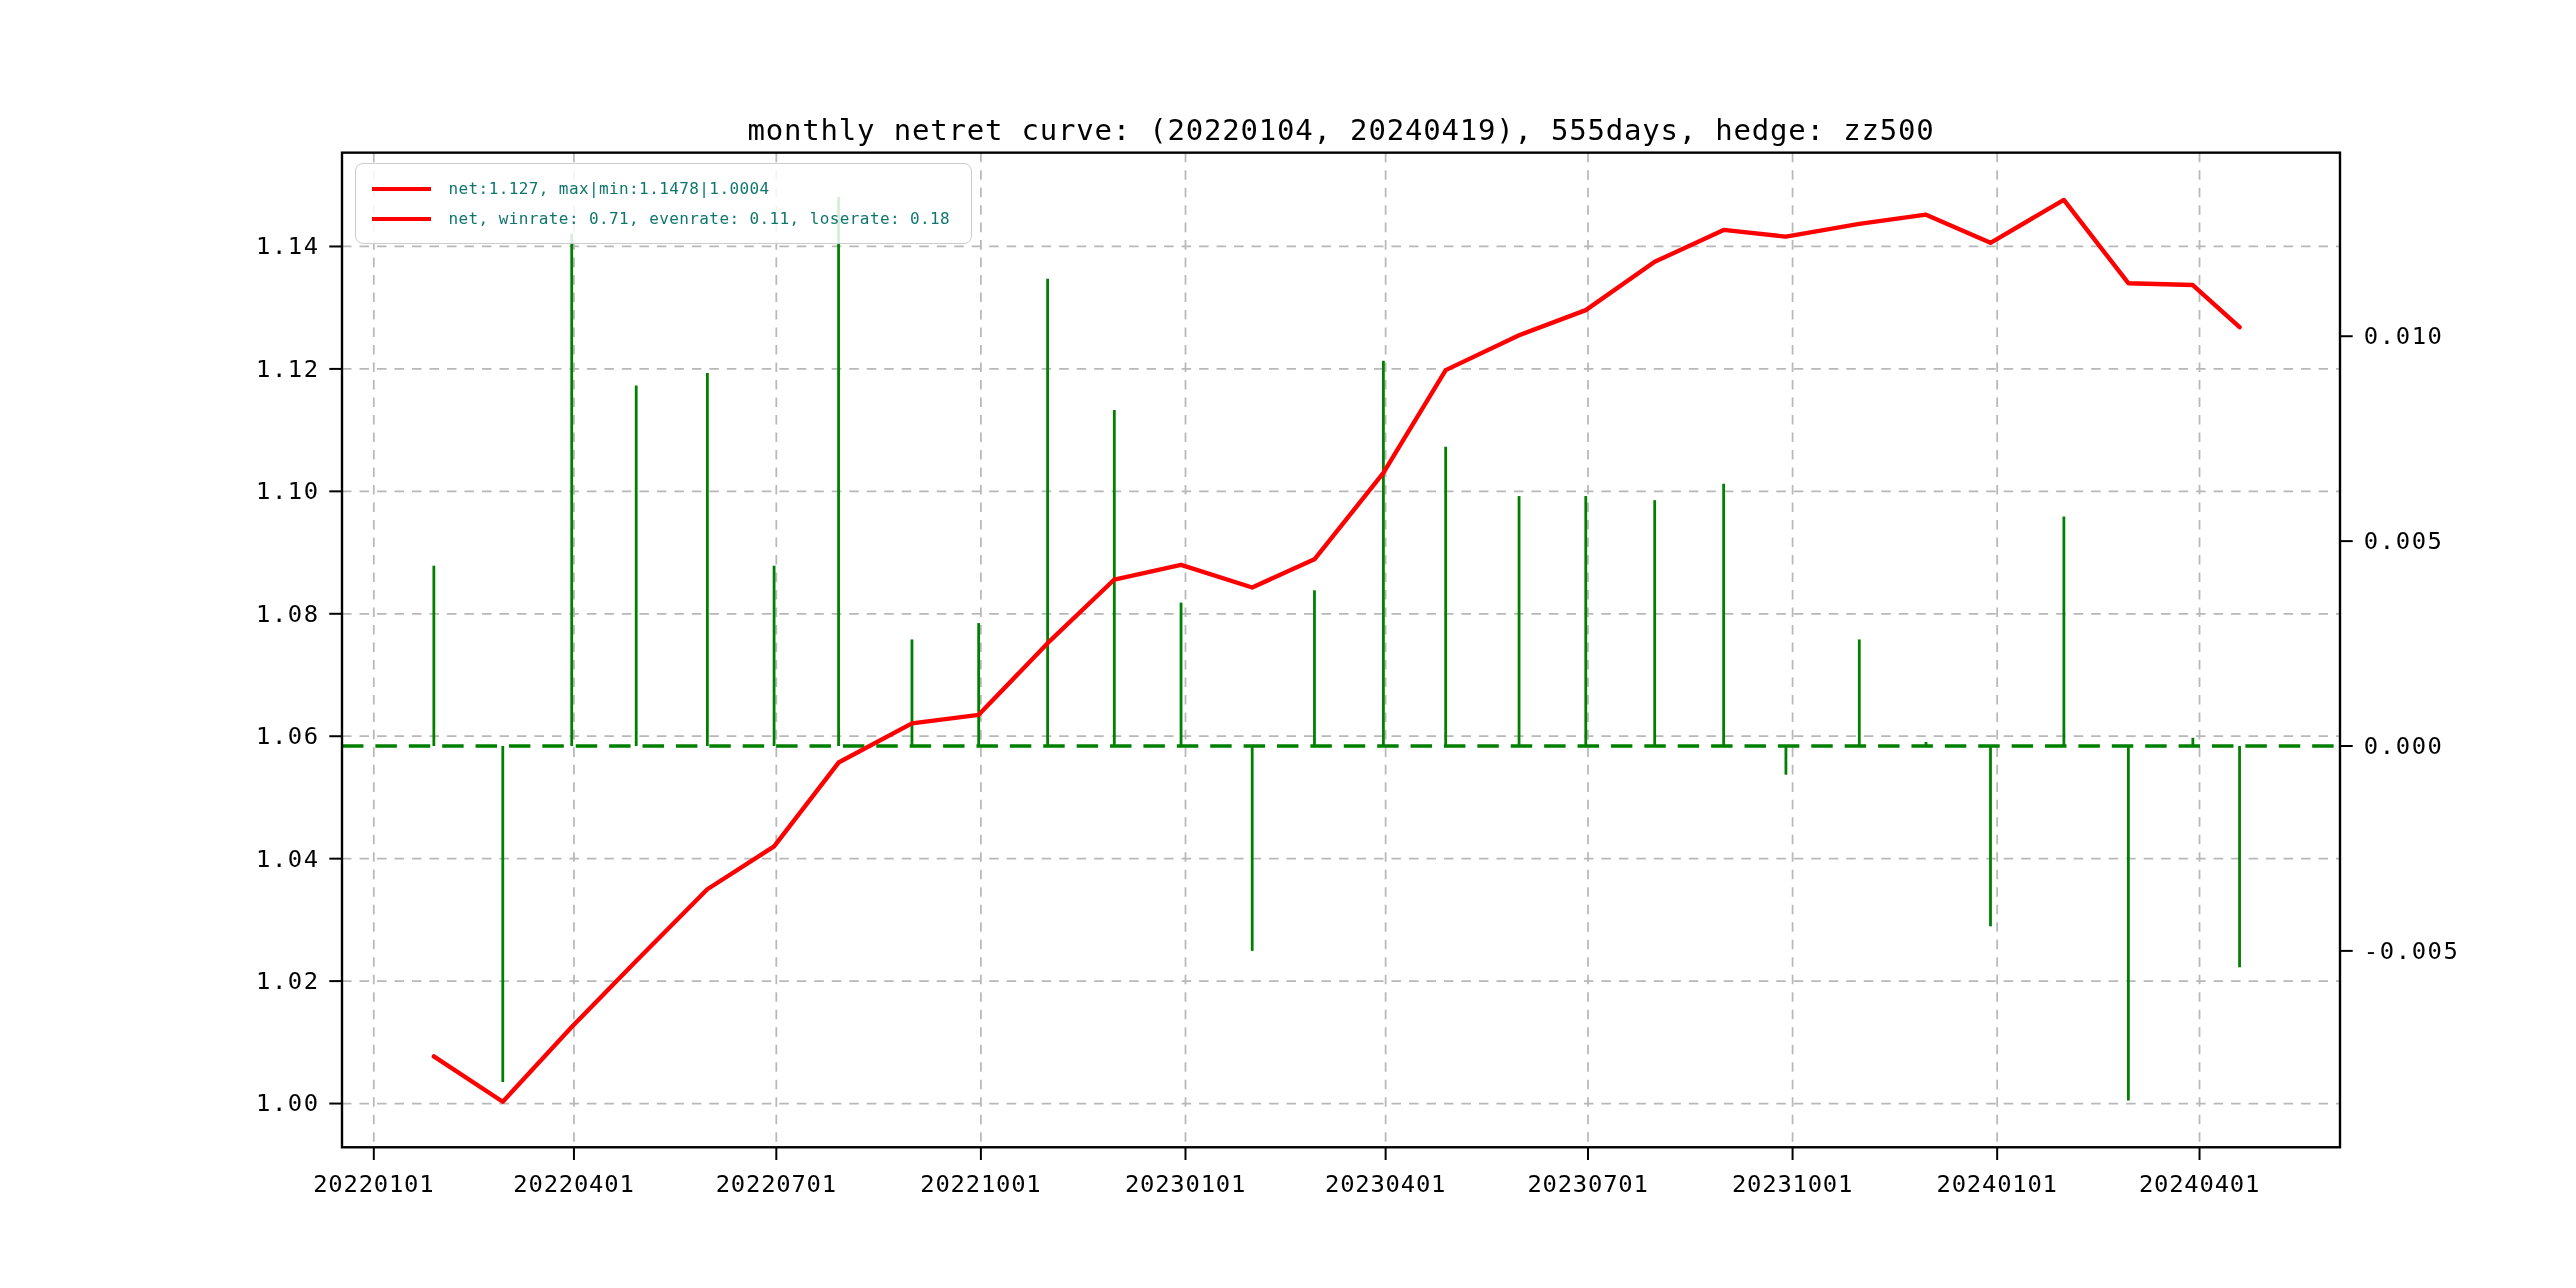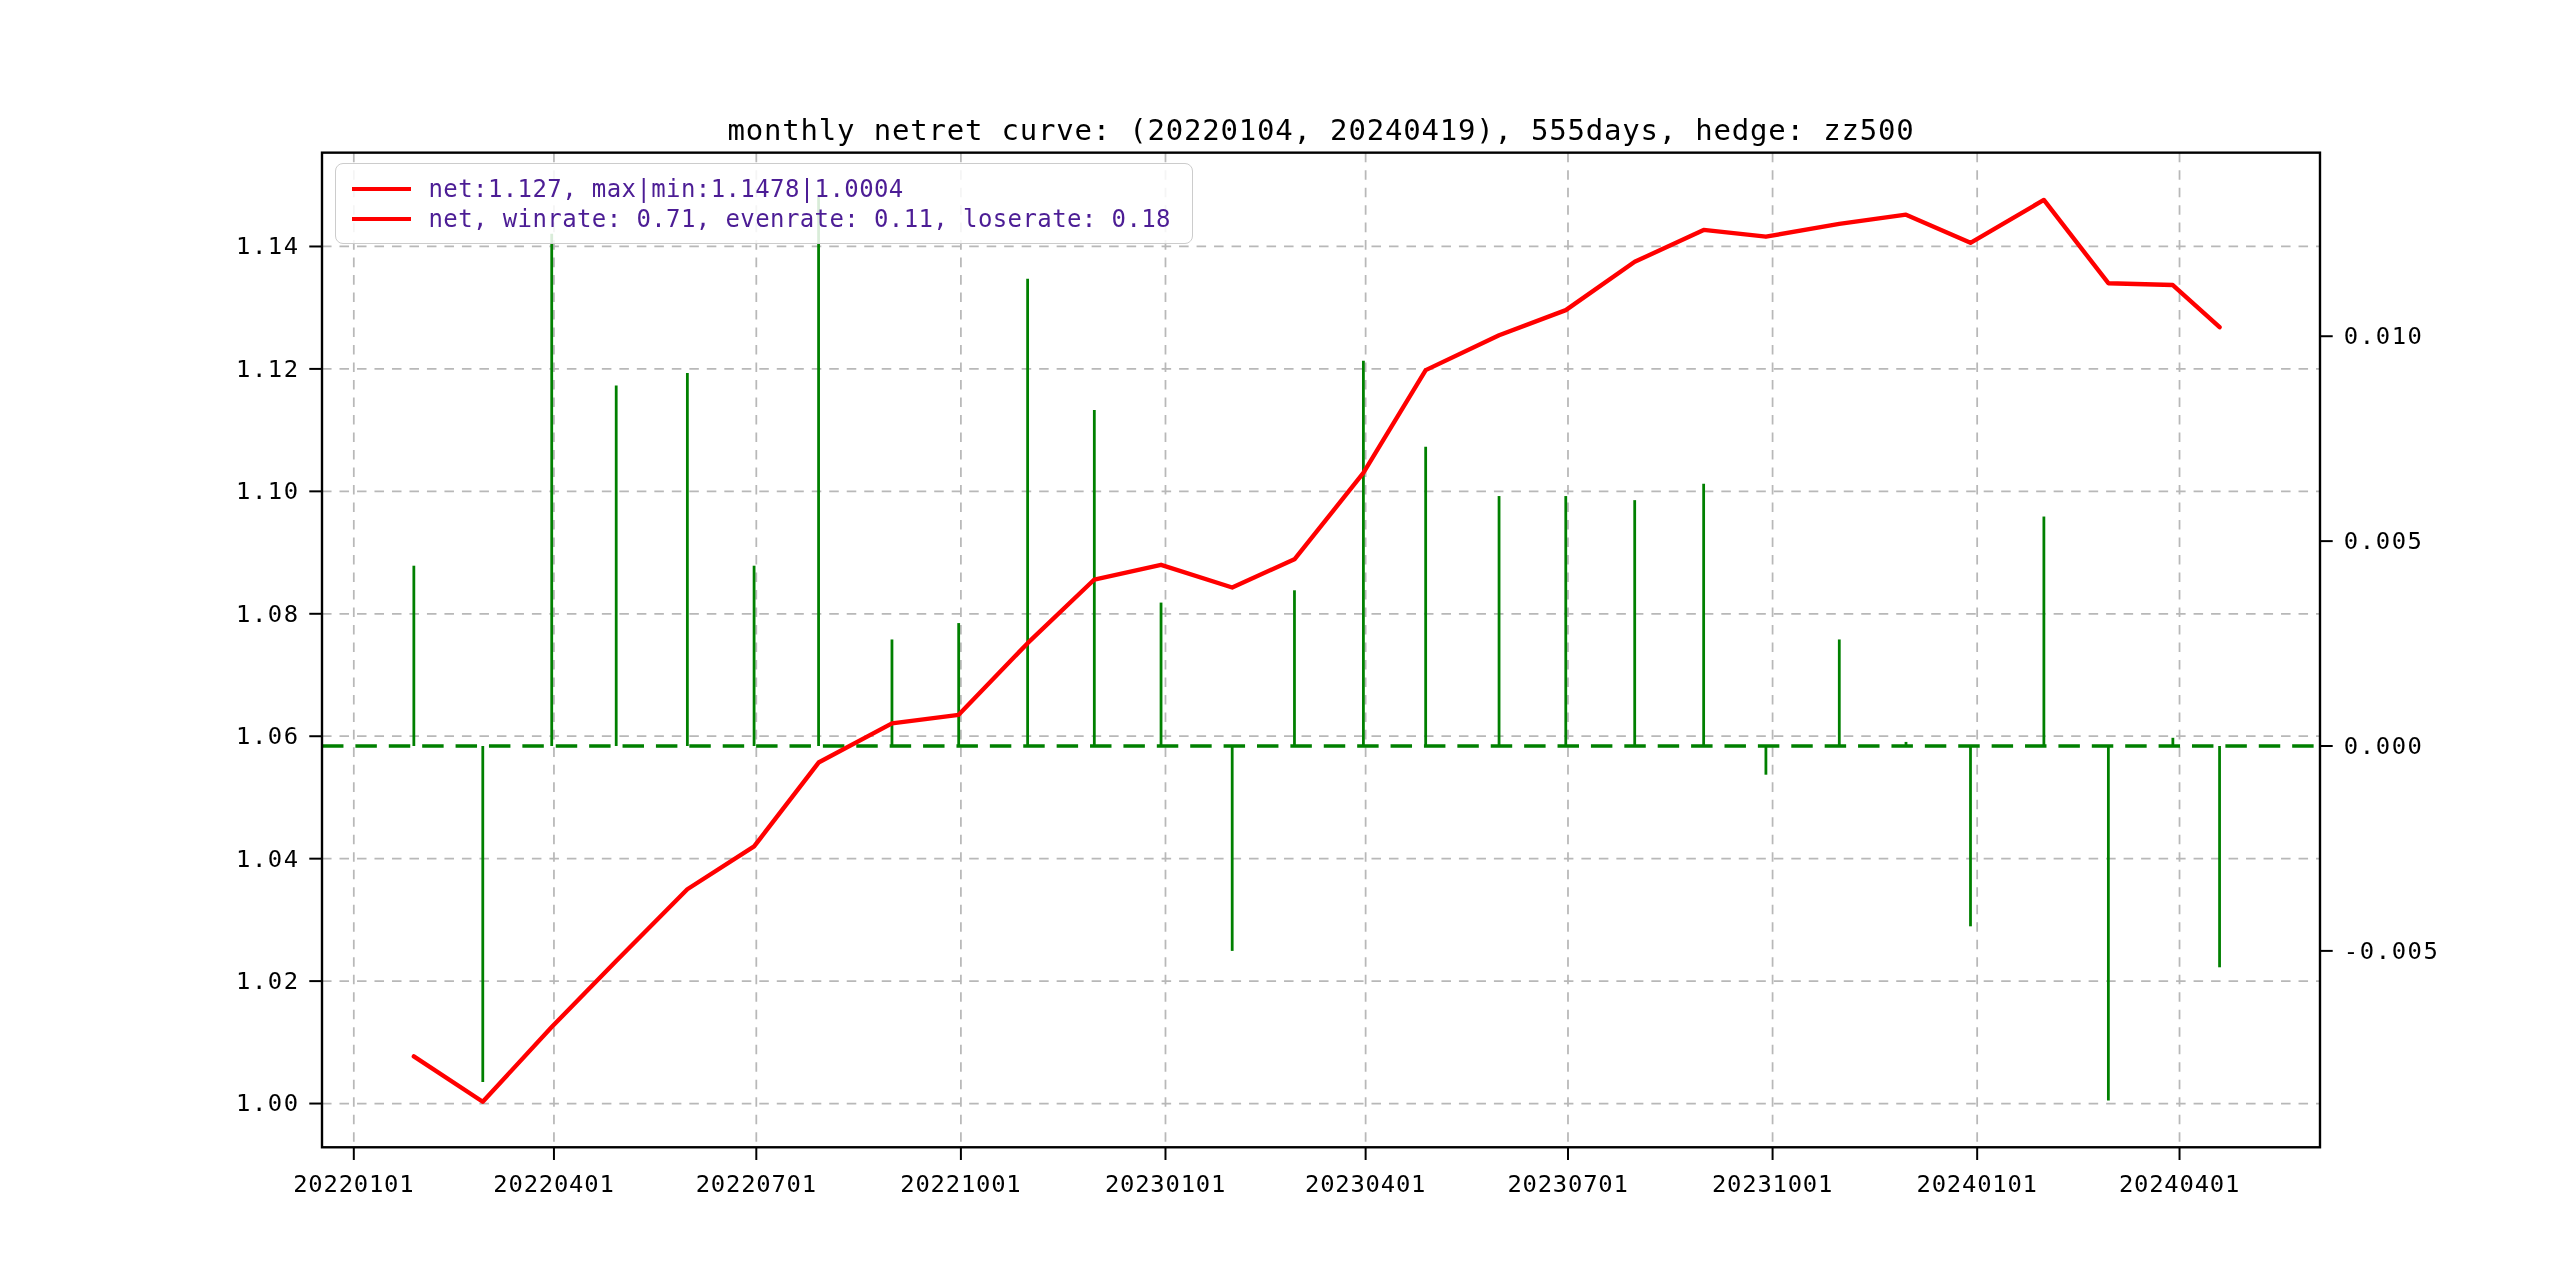--- a/index.html
+++ b/index.html
@@ -1,25 +1,25 @@
 <!DOCTYPE html>
 <html style="font-size:12.7px"><head>
 <meta charset="utf-8">
 <style>
   html,body{margin:0;padding:0;background:#ffffff;}
   body{width:2576px;height:1288px;position:relative;font-family:"DejaVu Sans Mono",monospace;}
-  .figure{position:absolute;inset:0;background:#ffffff;}
+  .figure{position:absolute;inset:0;background:#ffffff;margin-left:20px;}
   .chart-title{position:absolute;left:322px;top:113px;width:1998px;text-align:center;
                font-size:29px;color:#000;letter-spacing:0.8px;white-space:pre;}
   #plot{position:absolute;left:0;top:0;width:2576px;height:1288px;}
   .legend{position:absolute;left:335px;top:163px;background:rgba(255,255,255,0.85);
           border:1.6px solid #cccccc;border-radius:8px;padding:9.5px 20.7px 9.5px 16px;z-index:5;}
   .legend-row{display:flex;align-items:center;gap:17.5px;height:30px;}
   .legend-swatch{width:59px;height:4px;background:#ff0000;flex:0 0 auto;}
-  .legend-label{font-size:24px;color:#4c1d95;white-space:pre;letter-spacing:0.4px;}
+  .legend-label{font-size:16px;color:#0f766e;white-space:pre;letter-spacing:0.4px;}
 </style>
 </head>
 <body>
 
 <div class="figure">
   <div class="chart-title">monthly netret curve: (20220104, 20240419), 555days, hedge: zz500</div>
   <svg id="plot" viewBox="0 0 3240 1620" xmlns="http://www.w3.org/2000/svg">
       <line x1="405" x2="2918" y1="1388" y2="1388" stroke="#b8b8b8" stroke-width="2.2" stroke-dasharray="12 10"></line>
       <line x1="405" x2="2918" y1="1233.9999999999998" y2="1233.9999999999998" stroke="#b8b8b8" stroke-width="2.2" stroke-dasharray="12 10"></line>
       <line x1="405" x2="2918" y1="1079.9999999999998" y2="1079.9999999999998" stroke="#b8b8b8" stroke-width="2.2" stroke-dasharray="12 10"></line>

